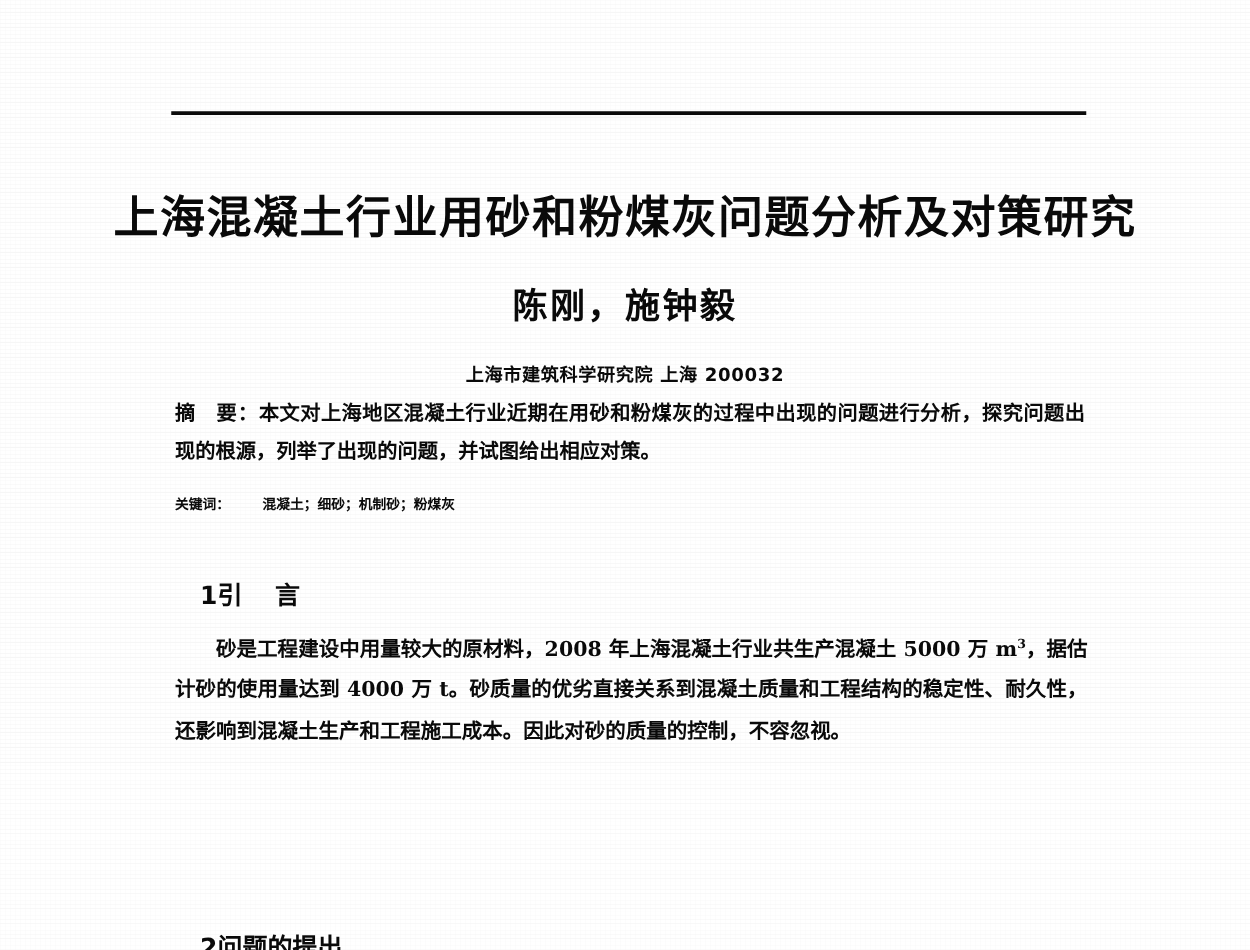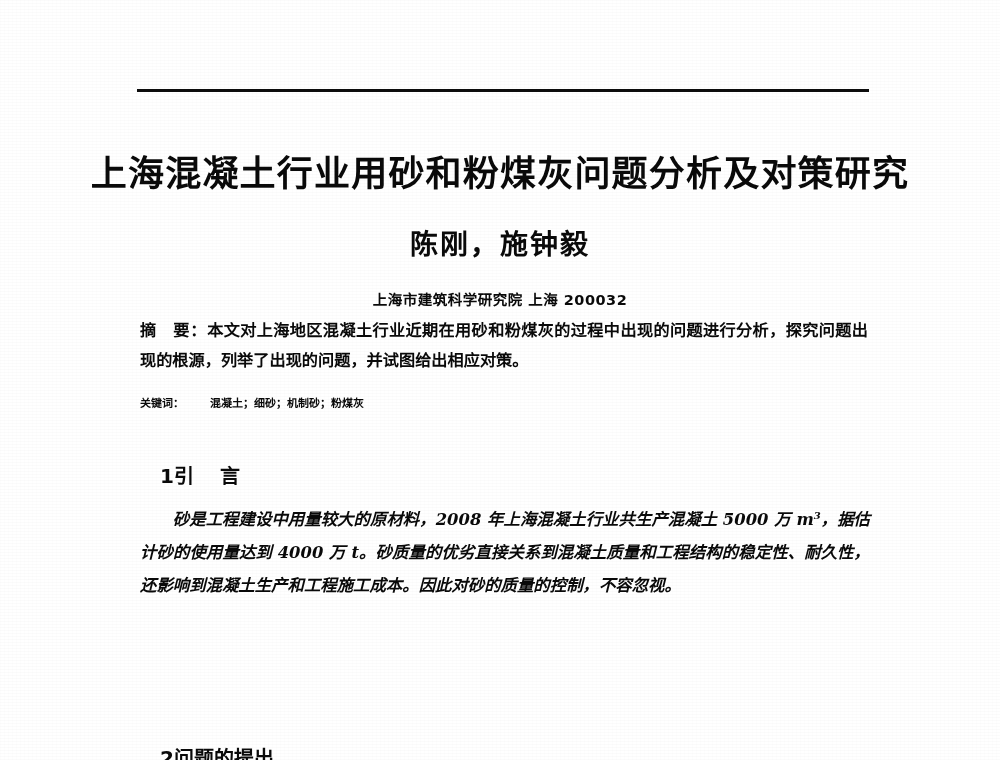--- a/index.html
+++ b/index.html
@@ -174,21 +174,20 @@
     left: 140px;
     width: 730px;
     font-size: 16.4px;
     font-weight: 700;
     line-height: 33px;
     text-align: justify;
     text-justify: inter-ideograph;
     color: #0a0a0a;
     text-indent: 2em;
     font-family: "DejaVu Serif", "Liberation Serif", serif;
-    font-style: italic;
   }
 
   #para1 { top: 499px; }
   #para2 { top: 592px; }
 
   .body-para sup {
     font-size: 10px;
     vertical-align: super;
   }
 

